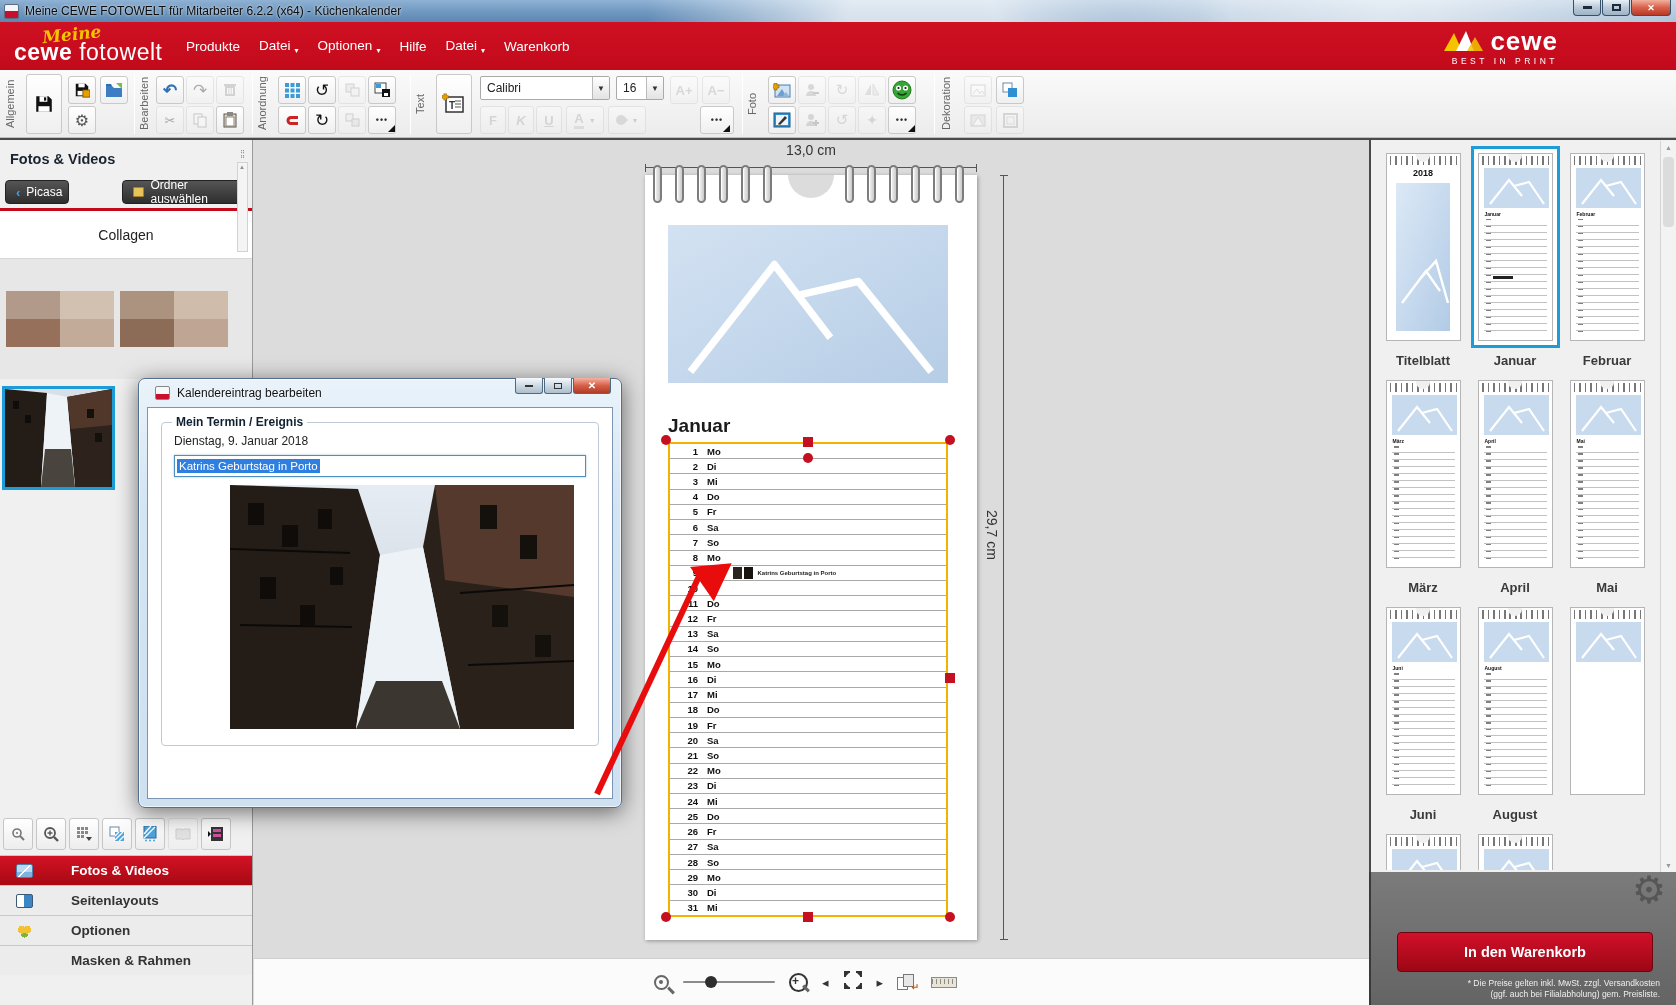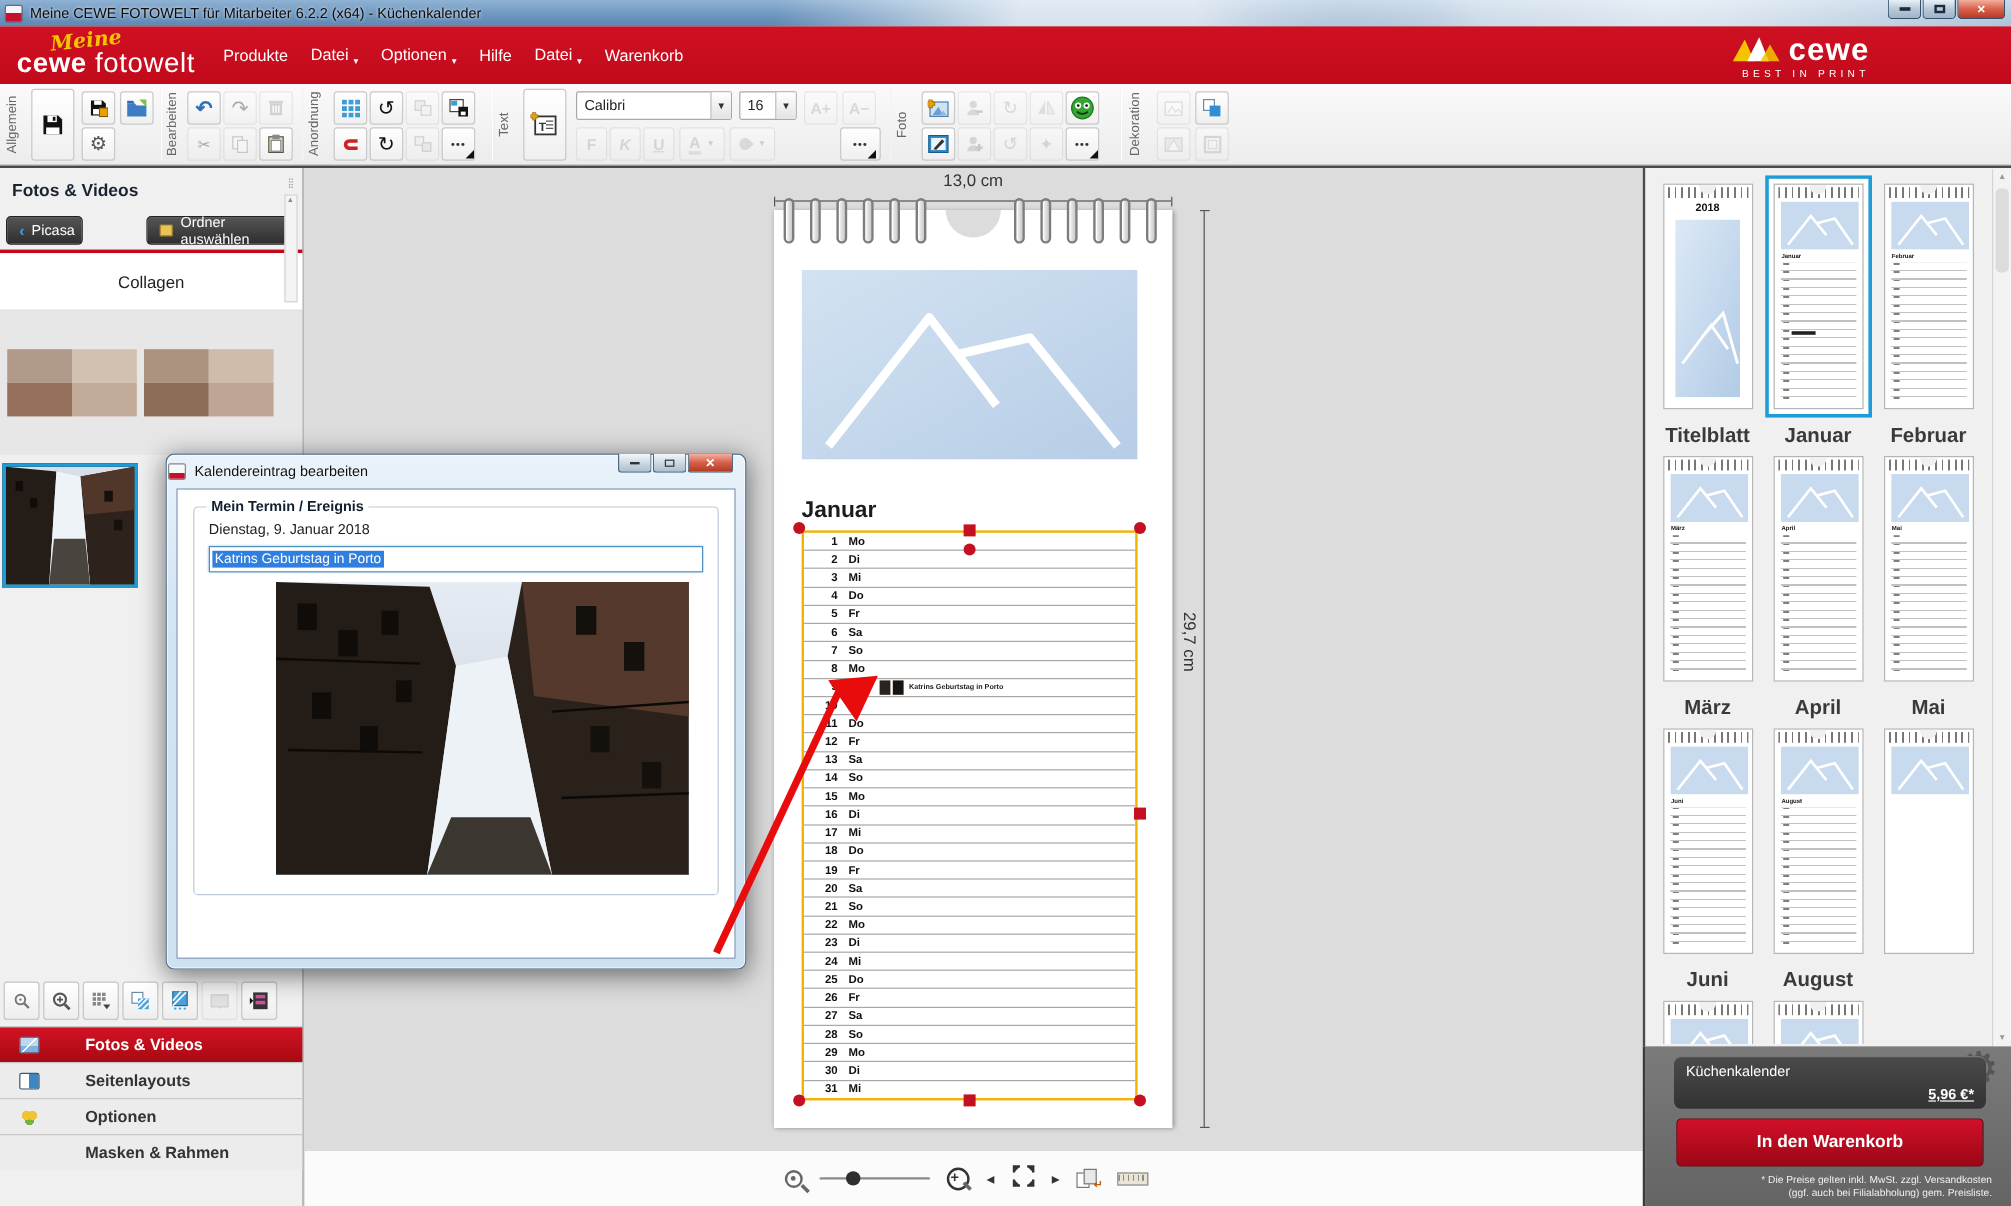--- a/index.html
+++ b/index.html
@@ -158,21 +158,21 @@
   .notch-mini{position:absolute;left:50%;top:0;width:14px;height:8px;margin-left:-7px;background:#f0f0f0;border-radius:0 0 14px 14px;}
   .cover-year{margin-top:14px;text-align:center;font-size:9px;font-weight:bold;color:#111;}
   .cover-img{margin:5px auto 0;width:54px;height:148px;}
   .mini-ph{position:absolute;left:5px;top:14px;width:65px;height:40px;}
   .mini-month{position:absolute;left:6px;top:57px;font-size:5px;font-weight:bold;color:#111;}
   .mini-lines{position:absolute;left:5px;right:5px;top:65px;bottom:5px;
     background:repeating-linear-gradient(180deg,transparent 0 6px,#c2c2c2 6px 7px);}
   .mini-lines::before{content:"";position:absolute;left:2px;top:0;bottom:0;width:5px;
     background:repeating-linear-gradient(180deg,#555 0 1.5px,transparent 1.5px 7px);opacity:.75;}
   .mini-entry{position:absolute;left:14px;top:122px;width:20px;height:2.5px;background:#222;}
-  .plabel{margin-top:5px;font-size:17px;font-weight:bold;color:#3a3a3a;}
+  .plabel{margin-top:5px;font-size:13px;font-weight:bold;color:#3a3a3a;}
   .panel-scroll{position:absolute;left:1660px;top:141px;width:16px;height:731px;background:#f3f3f3;border-left:1px solid #d4d4d4;}
   .panel-scroll .up{position:absolute;top:3px;left:4px;font-size:7px;color:#999;}
   .panel-scroll .dn{position:absolute;bottom:3px;left:4px;font-size:7px;color:#999;}
   .panel-scroll .pthumb{position:absolute;left:2px;top:16px;width:11px;height:70px;background:#dcdcdc;border-radius:4px;}
 
   
   .cart{position:absolute;left:1369px;top:872px;width:307px;height:133px;background:linear-gradient(180deg,#7b7b7b,#646464);
     border-left:2px solid #3a3a3a;}
   .gear-deco{position:absolute;right:10px;top:-4px;font-size:38px;color:#565656;}
   .prod-box{position:absolute;left:24px;top:8px;width:260px;height:44px;border-radius:6px;
@@ -181,21 +181,21 @@
   .prod-price{position:absolute;right:10px;bottom:5px;font-size:12px;font-weight:bold;color:#fff;text-decoration:underline;}
   .cart-btn{position:absolute;left:26px;top:60px;width:256px;height:40px;border-radius:4px;
     background:linear-gradient(180deg,#d2102a,#9c0715);border:1px solid #6e040e;
     display:flex;align-items:center;justify-content:center;color:#fff;font-size:14.5px;font-weight:bold;cursor:pointer;}
   .cart-note{position:absolute;right:16px;top:106px;text-align:right;font-size:8.5px;color:#f0f0f0;line-height:1.25;}
 
   
   .dialog{position:absolute;left:138px;top:378px;width:484px;height:430px;z-index:40;border-radius:7px;
     border:1px solid #52708e;background:linear-gradient(180deg,#eaf3fb,#d3e4f3 30%,#cfe0f0);
     box-shadow:0 4px 22px rgba(0,0,0,.55),inset 0 0 0 1px rgba(255,255,255,.65);}
-  .dlg-title{position:absolute;left:0;top:0;width:100%;height:28px;display:flex;align-items:center;padding-left:1px;}
+  .dlg-title{position:absolute;left:0;top:0;width:100%;height:28px;display:flex;align-items:center;padding-left:16px;}
   .dlg-ico{width:15px;height:14px;border:1px solid #888;border-radius:2px;
     background:linear-gradient(180deg,#f6f8fa 60%,#c8102e 60%);margin-right:7px;flex:none;}
   .dlg-text{font-size:12px;color:#111;text-shadow:0 0 2px #fff;}
   .dlg-btns{position:absolute;right:10px;top:-1px;display:flex;}
   .db{width:28px;height:16px;border:1px solid #4e6larger0;border:1px solid #4e6a80;border-top:none;border-radius:0 0 3px 3px;
     background:linear-gradient(180deg,#f5f9fc,#c6d4e0 60%,#aebfcd);display:flex;align-items:center;justify-content:center;margin-left:1px;}
   .db .bar{width:8px;height:2px;background:#333;}
   .db .box{width:8px;height:6px;border:1.5px solid #333;}
   .db.close{width:38px;background:linear-gradient(180deg,#f6b2a2,#d6604a 50%,#b03a22);color:#fff;font-size:10px;font-weight:bold;}
   .dlg-body{position:absolute;left:8px;right:8px;top:28px;bottom:8px;background:#fff;border:1px solid #7a96b4;}
@@ -1174,24 +1174,20 @@
       </div>
   </div>
   <div class="panel-scroll">
     <span class="up">▲</span>
     <span class="pthumb"></span>
     <span class="dn">▼</span>
   </div>
 
   <div class="cart">
     <span class="gear-deco">⚙</span>
-    <div class="prod-box">
-      <span class="prod-name">Küchenkalender</span>
-      <span class="prod-price">5,96 €*</span>
-    </div>
     <div class="cart-btn">
         <span>In den Warenkorb</span>
       </div>
     <div class="cart-note">
       <div>* Die Preise gelten inkl. MwSt. zzgl. Versandkosten</div>
       <div>(ggf. auch bei Filialabholung) gem. Preisliste.</div>
     </div>
   </div>
 
   <div class="dialog">

